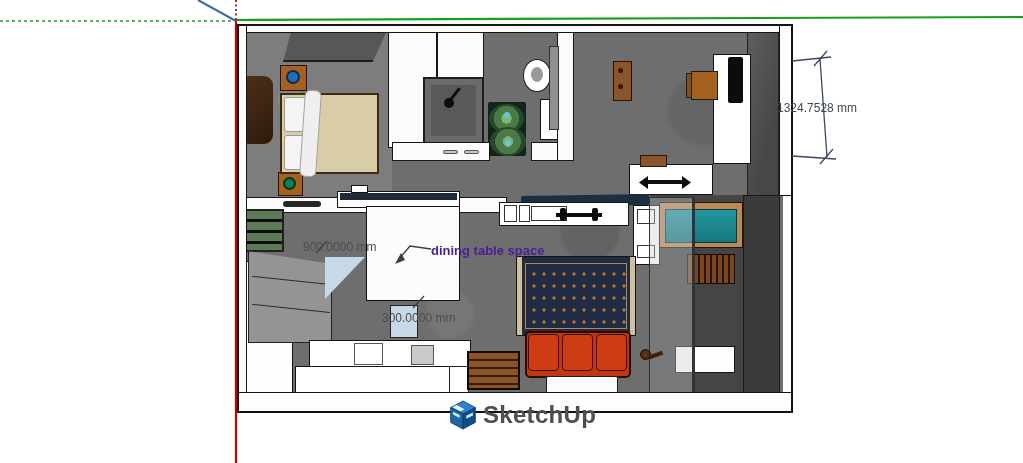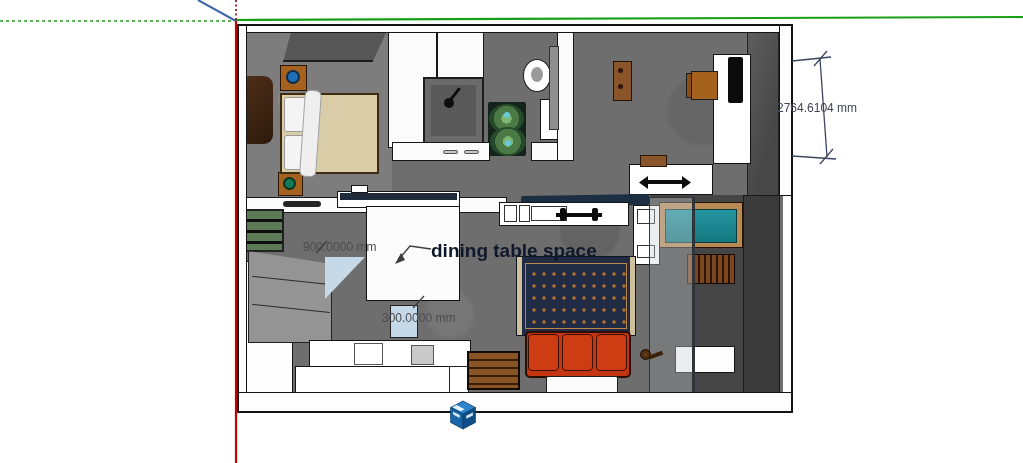--- a/index.html
+++ b/index.html
@@ -143,21 +143,21 @@
   .outline{left:237px;top:24px;width:556px;height:389px;border:2px solid #121212;background:transparent;pointer-events:none;}
 
   
   #overlay{left:0;top:0;width:1023px;height:463px;pointer-events:none;}
 
   
   .dim-text{position:absolute;font-size:12px;color:#4c4c4c;white-space:nowrap;}
   .t-800{left:303px;top:240px;}
   .t-600{left:382px;top:311px;}
   .t-right{left:777px;top:101px;color:#3f4753;}
-  .note{position:absolute;left:431px;top:242px;font-size:19px;font-weight:700;color:#0f172a;line-height:17px;white-space:nowrap;}
+  .note{position:absolute;left:431px;top:242px;font-size:13px;font-weight:700;color:#4c1d95;line-height:17px;white-space:nowrap;}
 
   
   .watermark{position:absolute;left:449px;top:400px;display:flex;align-items:center;gap:6px;}
   .wm-text{font-size:24px;font-weight:700;color:#4a5056;letter-spacing:.3px;}
 </style>
 </head>
 <body>
 
 <div id="stage">
 
@@ -283,29 +283,30 @@
       <line x1="820" y1="164" x2="833" y2="149"></line>
     </g>
     <line x1="316" y1="253" x2="327" y2="241" stroke="#3d3d3d" stroke-width="1.3"></line>
     <line x1="413" y1="308" x2="424" y2="296" stroke="#3d3d3d" stroke-width="1.3"></line>
     <path d="M431,249 L410,246 L399,259" stroke="#3d3d3d" stroke-width="1.4" fill="none"></path>
     <polygon points="395,264 405,260 401,253" fill="#3d3d3d"></polygon>
   </svg>
 
   <div class="dim-text t-800">900.0000 mm</div>
   <div class="dim-text t-600">300.0000 mm</div>
-  <div class="dim-text t-right">2764.6104 mm</div>
+  <div class="dim-text t-right">1324.7528 mm</div>
   <div class="note">
     <span style="display:block">dining table space</span>
   </div>
 
   <div class="watermark">
     <svg width="28" height="30" viewBox="0 0 34 36">
       <polygon points="17,1 32,9 17,17 2,9" fill="#2d84cc" stroke="#0d3e6b" stroke-width="1"></polygon>
       <polygon points="2,9 17,17 17,35 2,27" fill="#1a66a8" stroke="#0d3e6b" stroke-width="1"></polygon>
       <polygon points="32,9 17,17 17,35 32,27" fill="#0f4e88" stroke="#0d3e6b" stroke-width="1"></polygon>
       <polygon points="9,6 19,11 14,13.5 4,8.5" fill="#e8f2fb"></polygon>
       <polygon points="5,14 13,18 13,21.5 5,17.5" fill="#d8e9f8"></polygon>
       <polygon points="29,15 21,19 21,22.5 29,18.5" fill="#d8e9f8"></polygon>
     </svg>
+    <span class="wm-text">SketchUp</span>
   </div>
 
 </div>
 
 </body></html>

